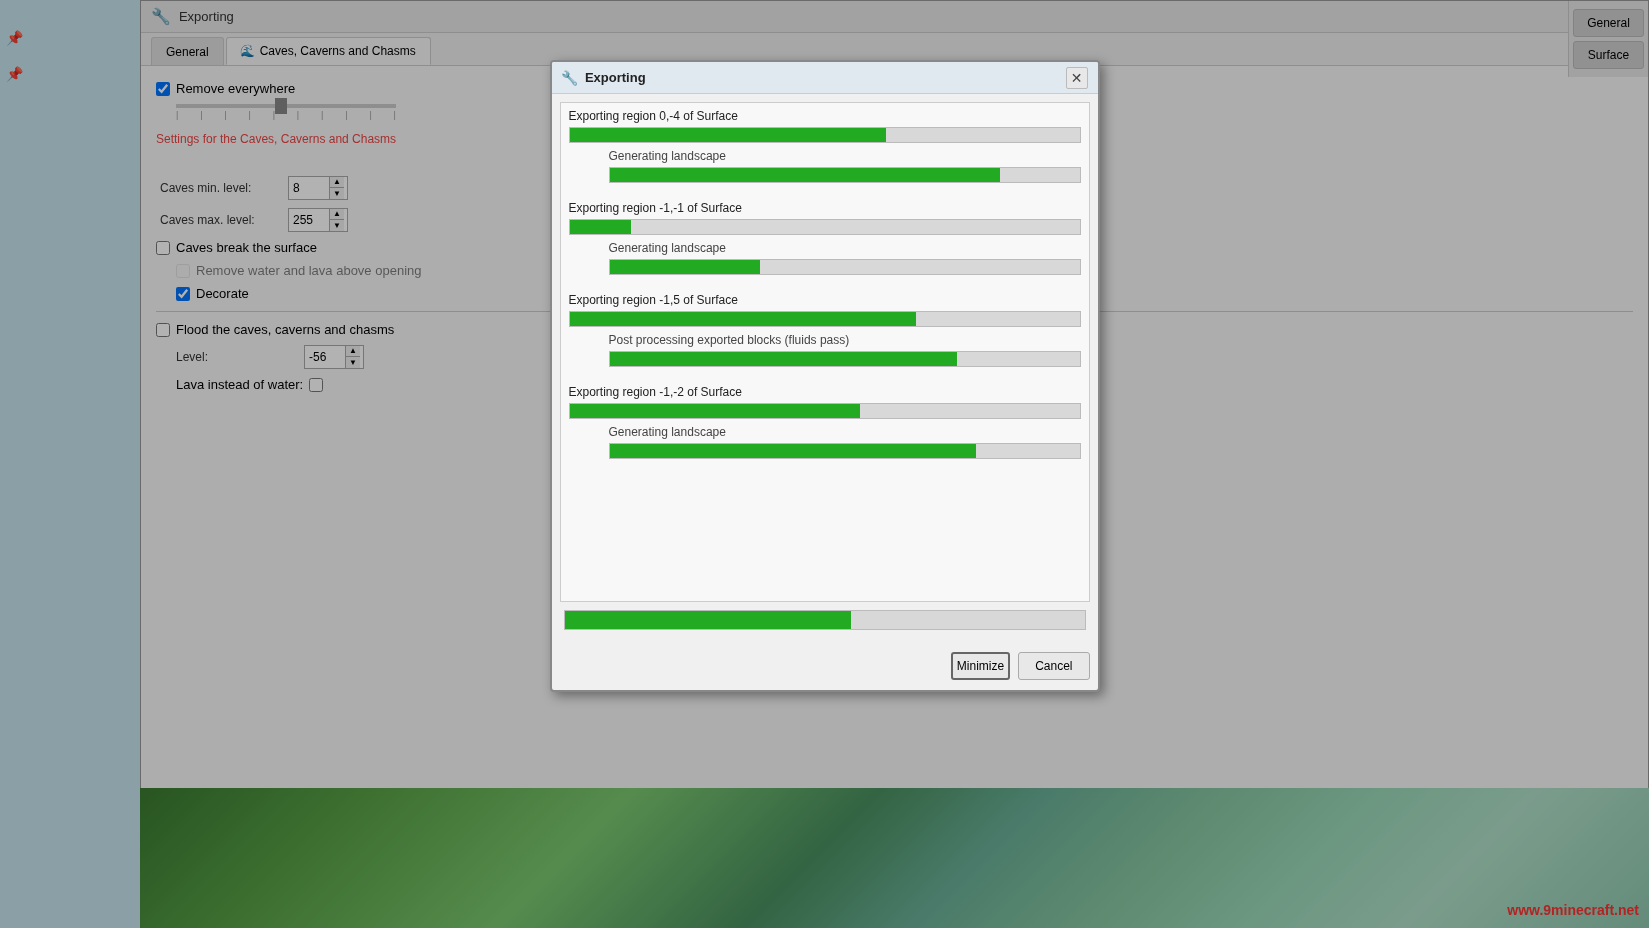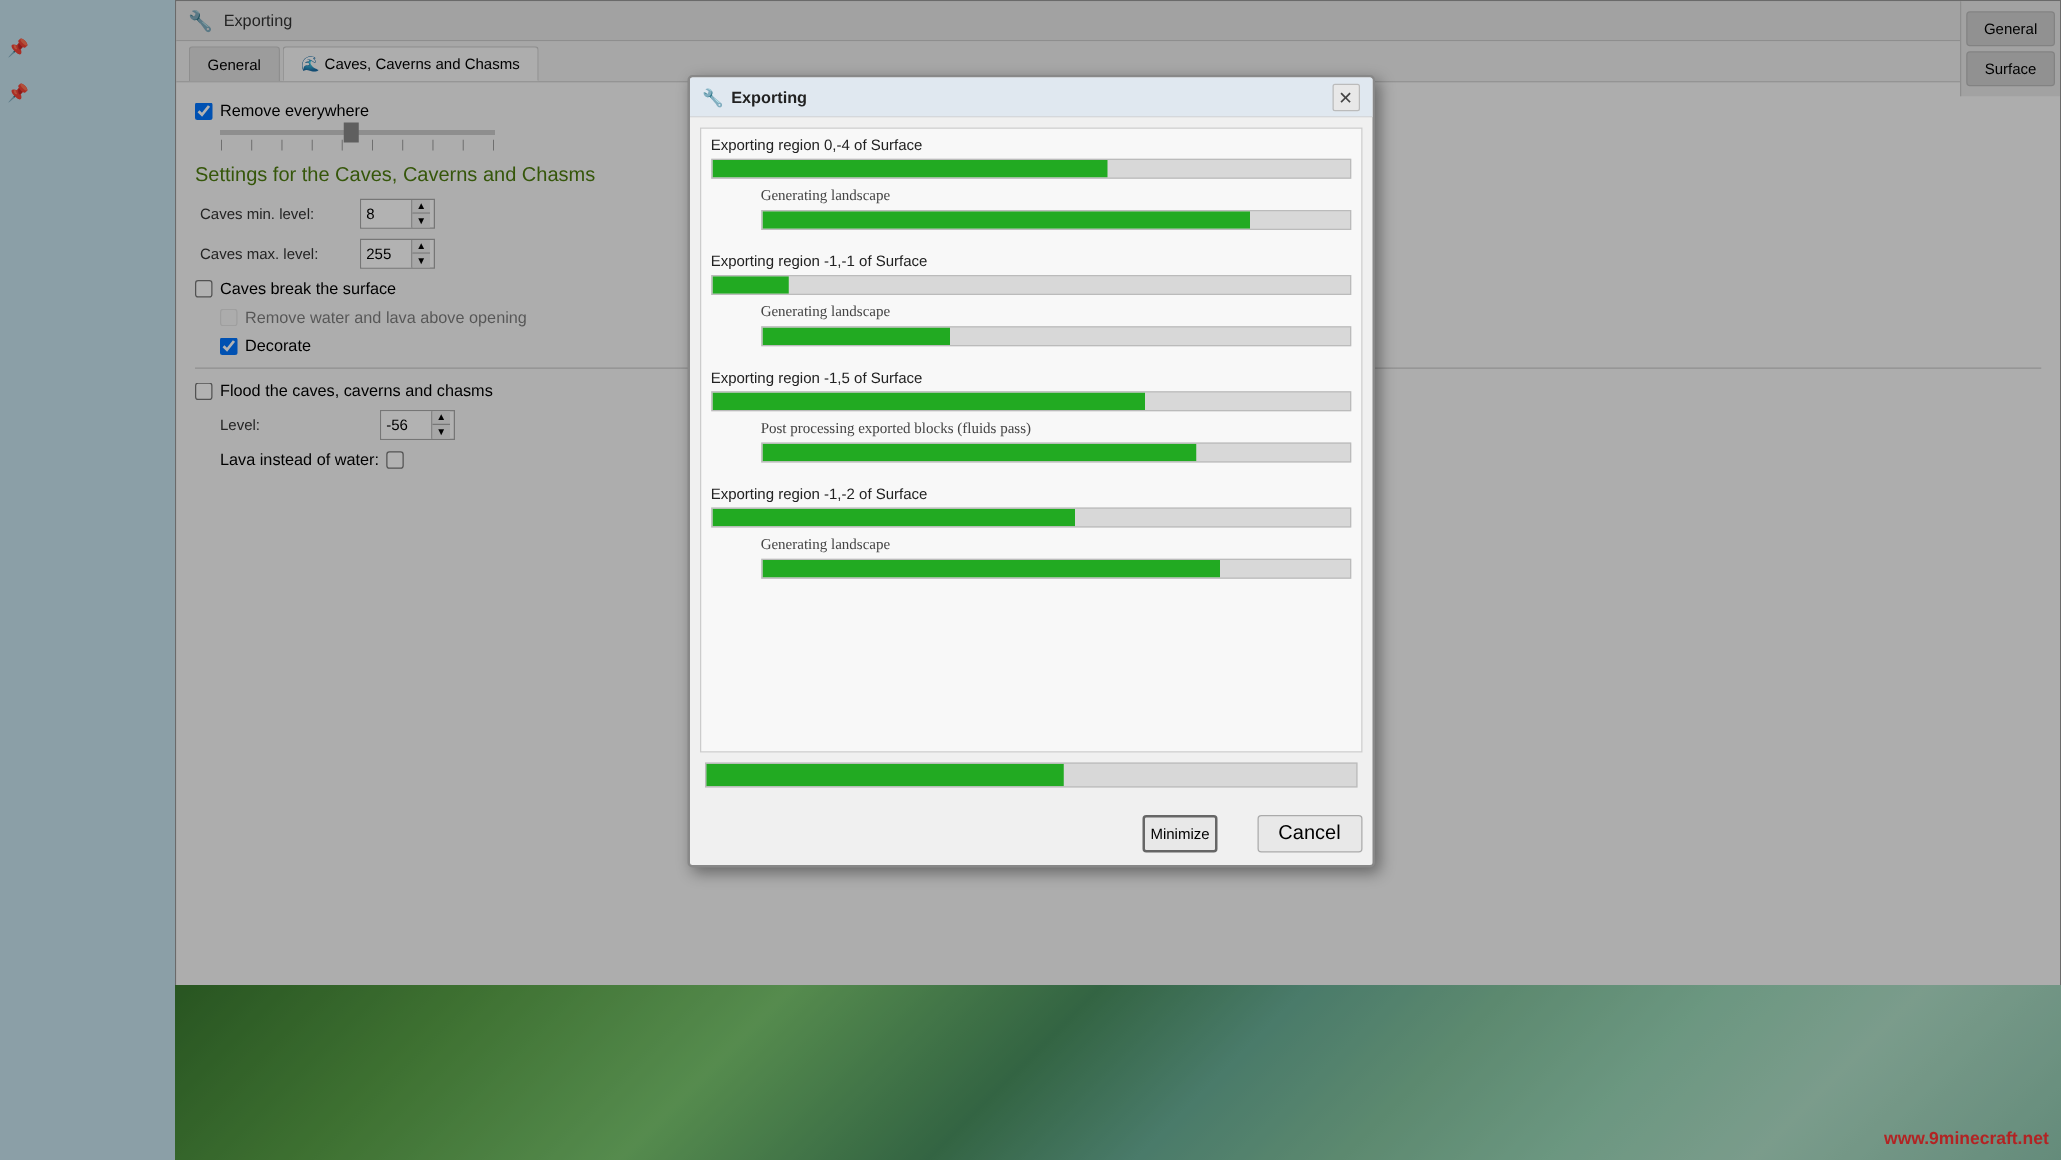--- a/index.html
+++ b/index.html
@@ -169,23 +169,23 @@
       width: 220px;
       margin-top: 2px;
     }
 
     .tick {
       font-size: 9px;
       color: #999;
     }
 
     .section-title {
-      font-size: 16px;
-      color: #4d7c0f;
-      margin-bottom: 9px;
+      font-size: 12px;
+      color: #ef4444;
+      margin-bottom: 30px;
       margin-top: 8px;
     }
 
     .number-input-row {
       display: flex;
       align-items: center;
       gap: 8px;
       margin-bottom: 8px;
       margin-left: 4px;
     }
@@ -394,21 +394,20 @@
       overflow: hidden;
     }
 
     .progress-bar-fill {
       height: 100%;
       background: #22aa22;
     }
 
     .sub-progress {
       margin-left: 40px;
-      font-family: Liberation Serif, serif;
     }
 
     .sub-progress .progress-label {
       color: #444;
       font-size: 12px;
     }
 
     .overall-progress-container {
       height: 20px;
       background: #d8d8d8;
@@ -436,23 +435,22 @@
       cursor: pointer;
       font-size: 12px;
       border-radius: 3px;
     }
 
     .btn-cancel-dialog {
       padding: 5px 16px;
       border: 1px solid #aaa;
       background: #e8e8e8;
       cursor: pointer;
-      font-size: 16px;
+      font-size: 12px;
       border-radius: 3px;
-      margin-left: 24px;
     }
 
     
     .left-decorative {
       position: absolute;
       left: 0;
       top: 0;
       width: 145px;
       height: 928px;
       background: #c8e4f0;

